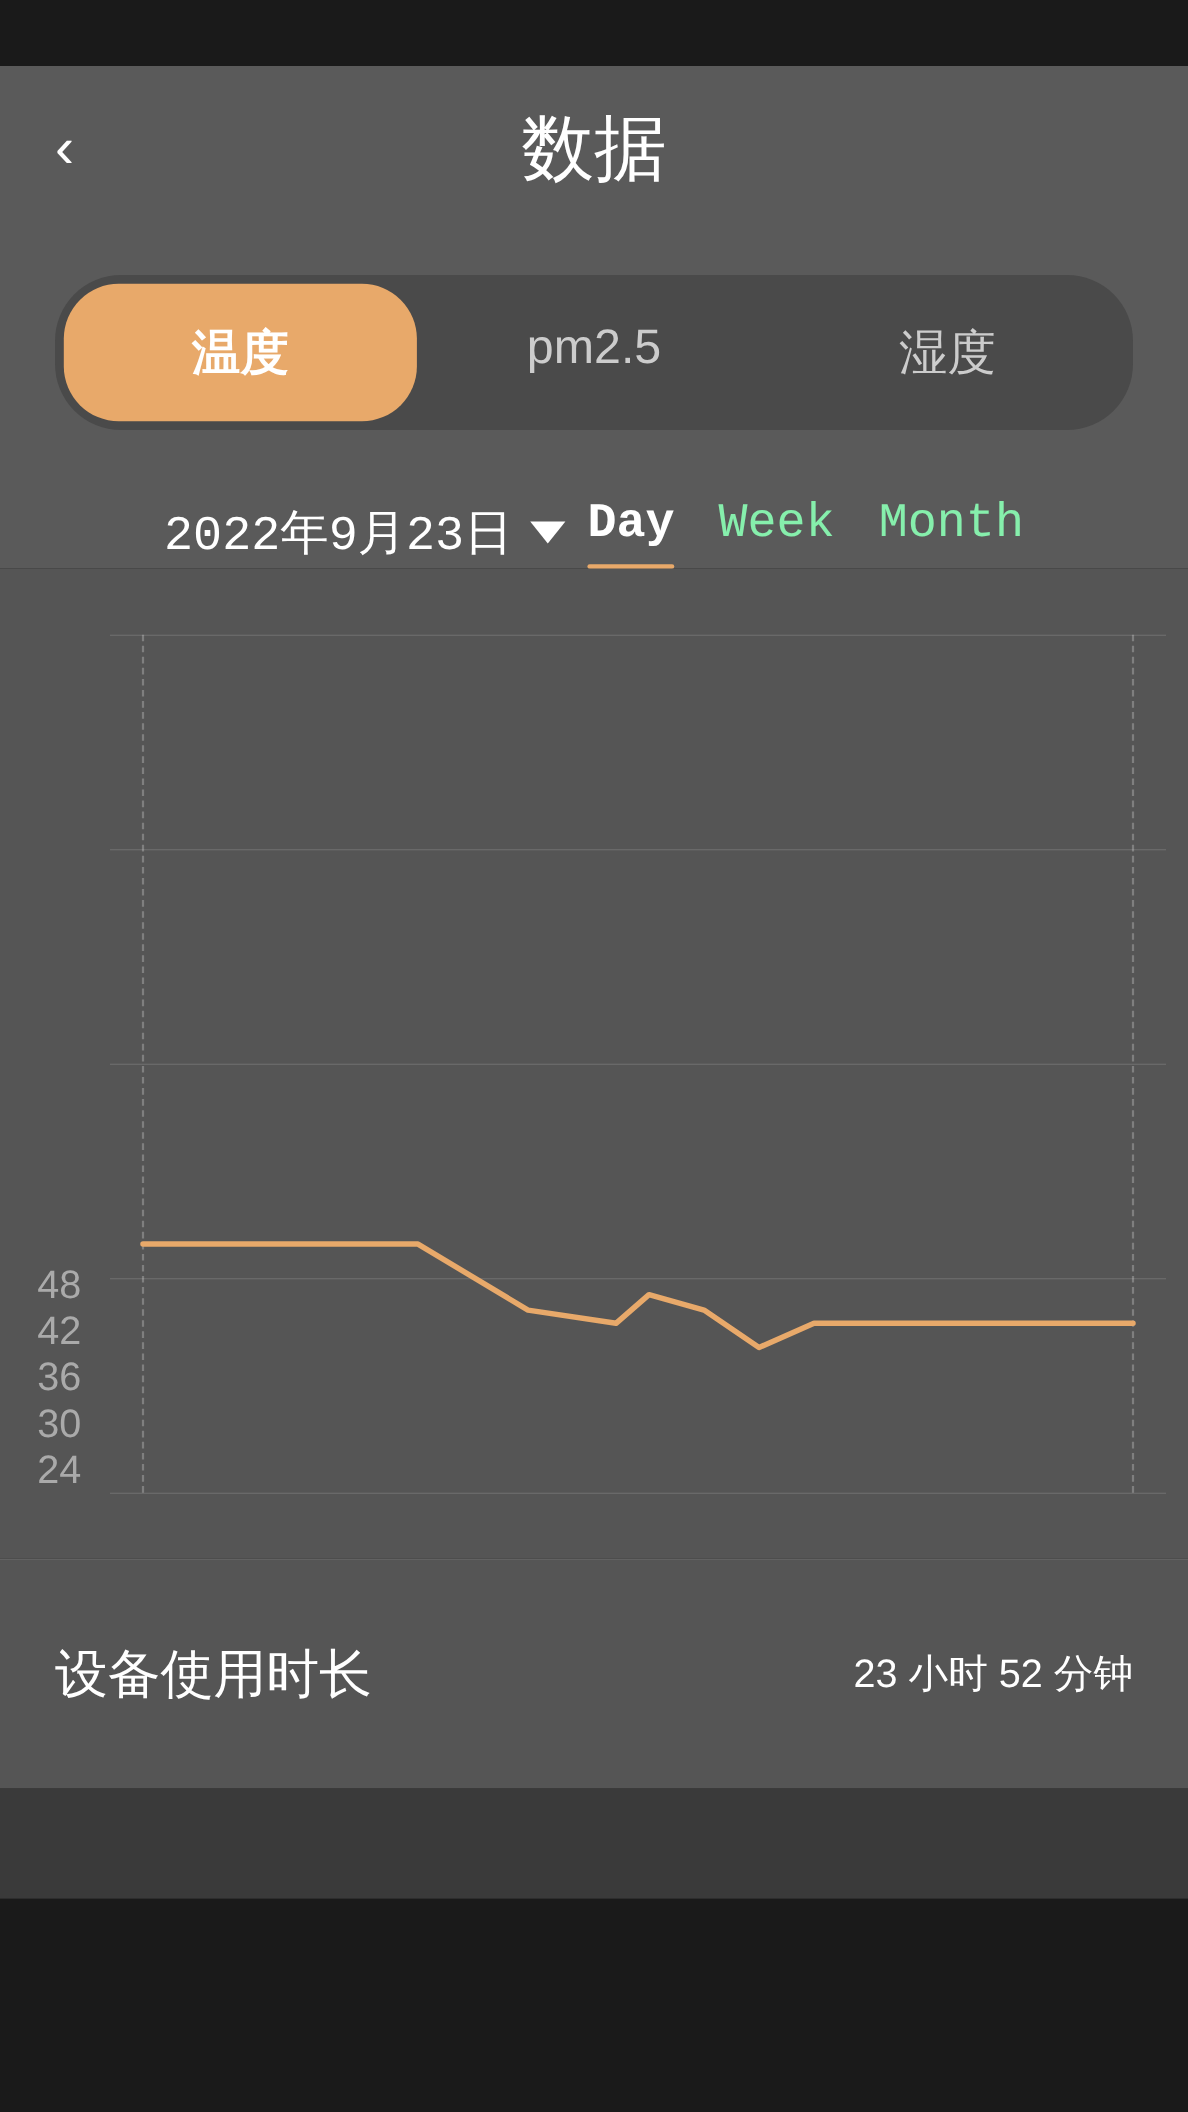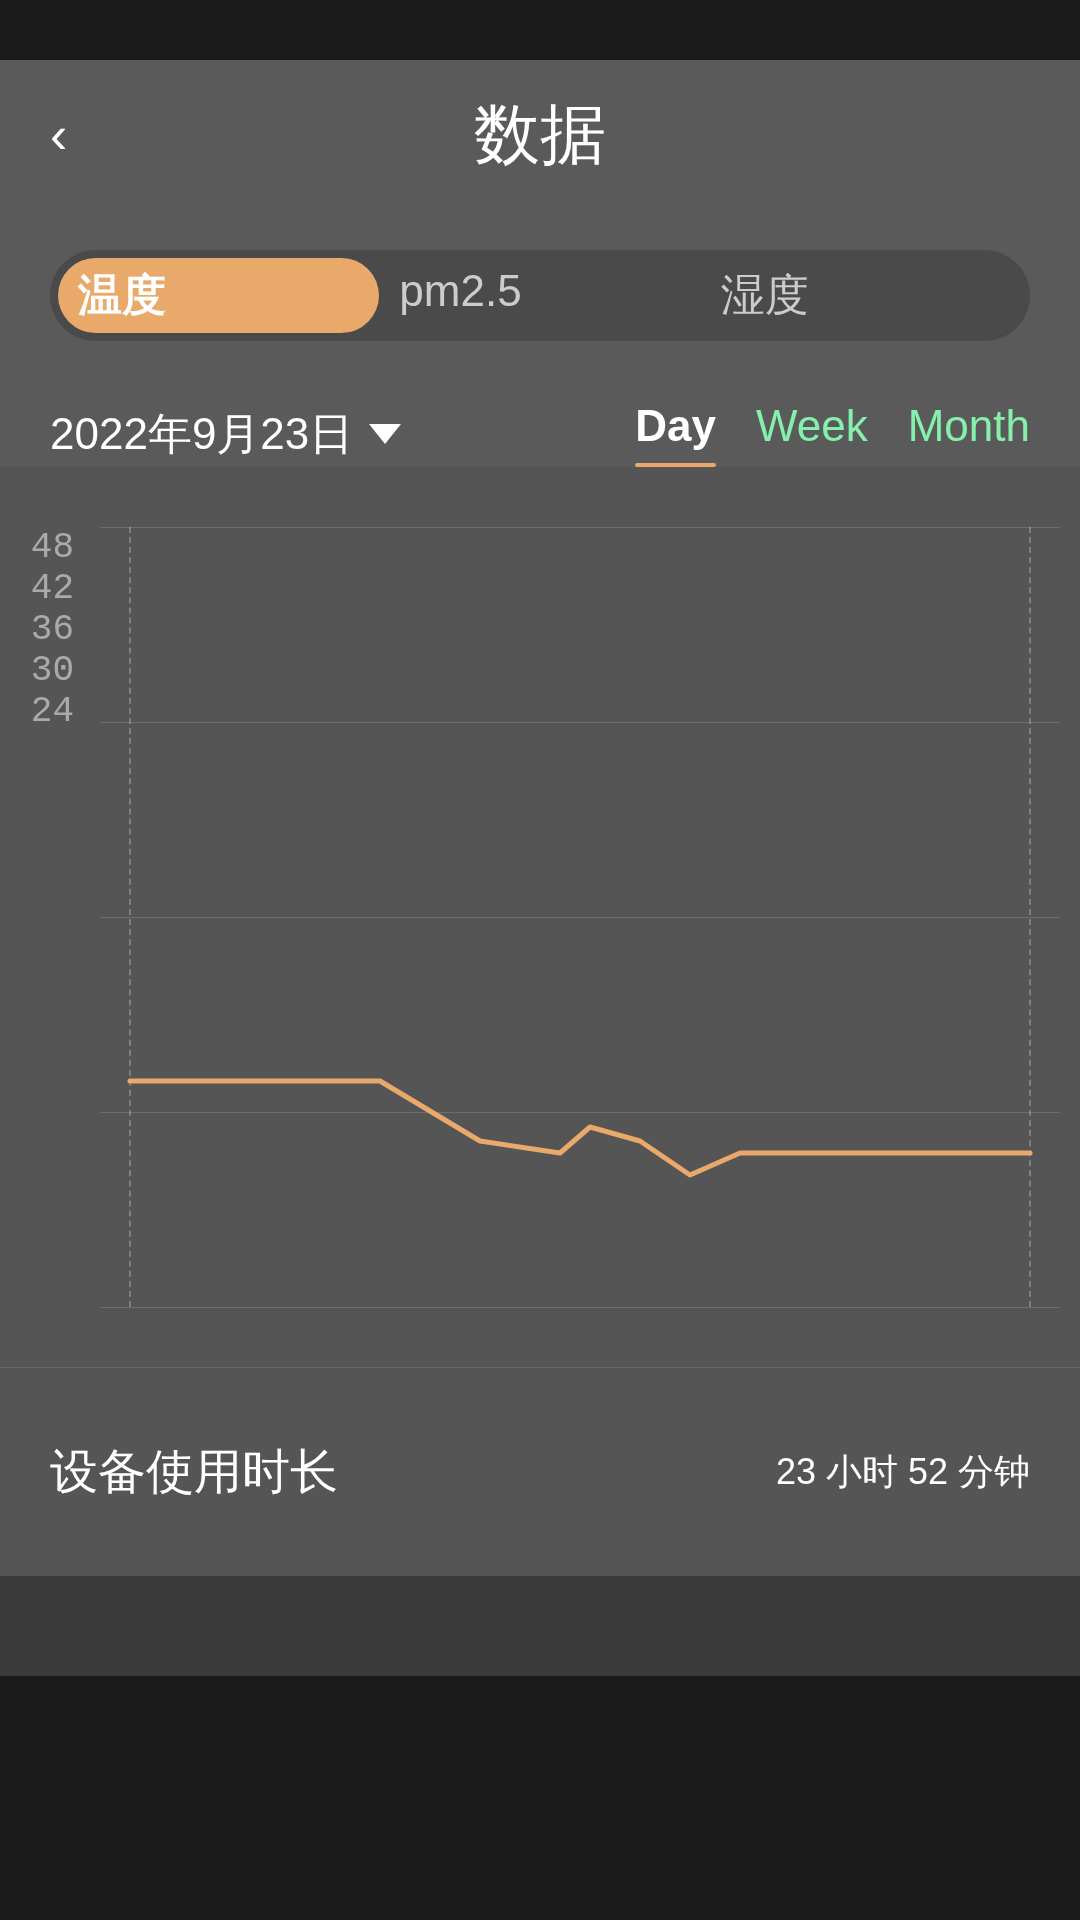--- a/index.html
+++ b/index.html
@@ -51,39 +51,40 @@
     .tab-selector {
       display: flex;
       background: #4a4a4a;
       border-radius: 60px;
       padding: 8px;
       margin-bottom: 40px;
     }
 
     .tab-option {
       flex: 1;
-      text-align: left;
-      padding: 8px 20px;
+      text-align: center;
+      padding: 33px 20px;
       border-radius: 50px;
       font-size: 44px;
       cursor: pointer;
       color: #cccccc;
     }
 
     .tab-option.active {
       background: #E8A96A;
       color: #ffffff;
       font-weight: 600;
     }
 
     .date-time-row {
       display: flex;
       align-items: center;
-      justify-content: space-between;
+      justify-content: center;
       padding: 20px 0 0 0;
+      font-family: Liberation Mono, monospace;
     }
 
     .date-selector {
       display: flex;
       align-items: center;
       gap: 16px;
       cursor: pointer;
     }
 
     .date-text {
@@ -145,22 +146,21 @@
     }
 
     .y-axis-labels {
       position: absolute;
       left: 0;
       top: 20px;
       bottom: 60px;
       width: 90px;
       display: flex;
       flex-direction: column;
-      justify-content: flex-start;
-      font-family: Liberation Mono, monospace;
+      justify-content: flex-end;
     }
 
     .y-label {
       font-size: 36px;
       color: #aaaaaa;
       text-align: right;
       padding-right: 16px;
     }
 
     .chart-plot {

